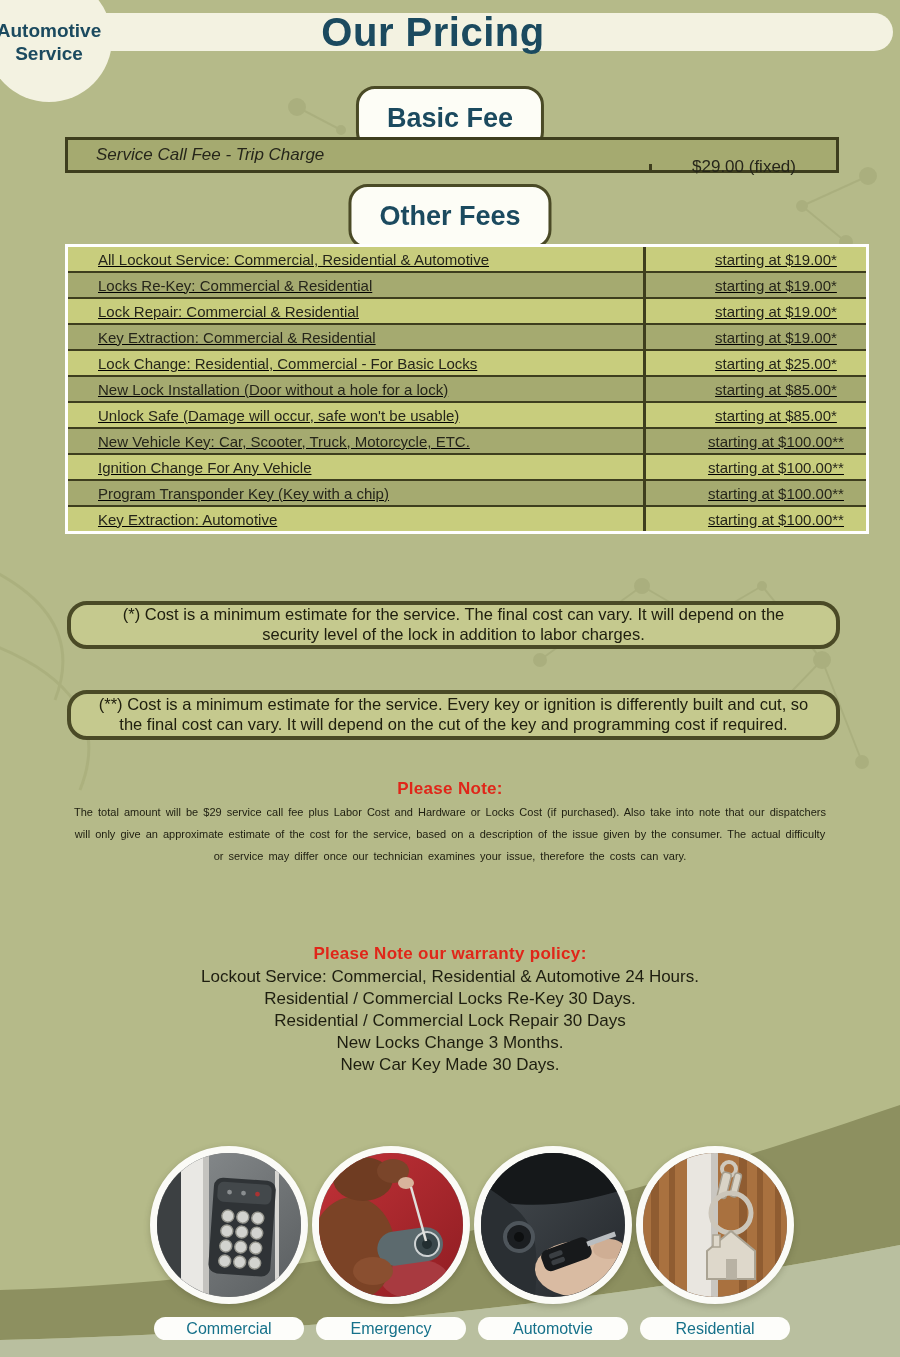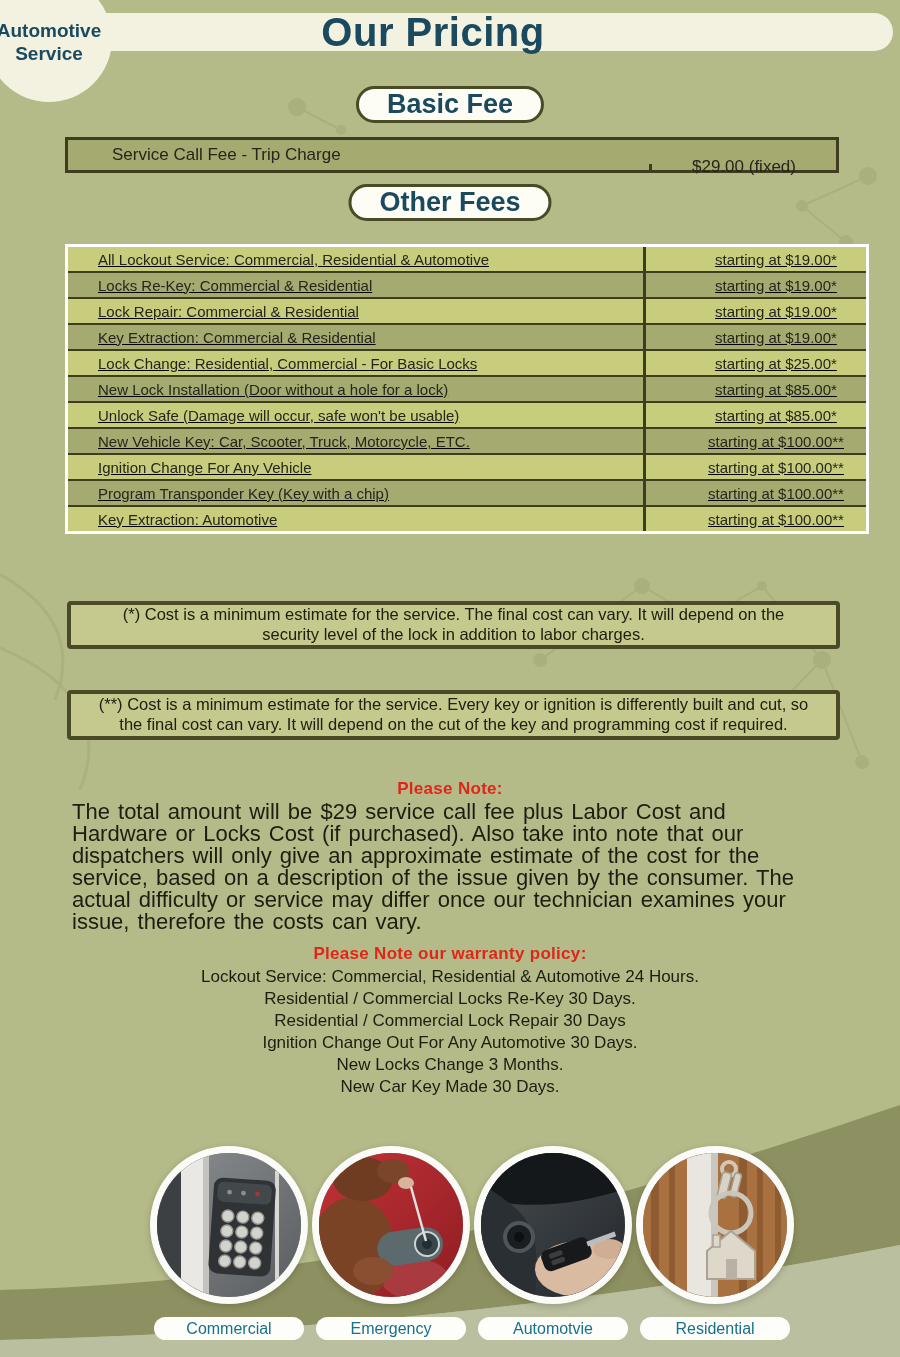--- a/index.html
+++ b/index.html
@@ -16,59 +16,59 @@
   .band{position:absolute;left:0;top:13px;width:893px;height:38px;background:#f3f2e1;border-radius:0 19px 19px 0;}
   .page-title{position:absolute;left:0;top:10px;width:866px;text-align:center;
     font-size:40px;font-weight:bold;color:#1b4a5f;letter-spacing:.5px;}
   .brand-circle{position:absolute;left:-14px;top:-24px;width:126px;height:126px;border-radius:50%;
     background:#f3f2e1;display:flex;flex-direction:column;justify-content:center;align-items:center;text-align:center;}
   .brand-circle .l{font-size:19px;font-weight:bold;color:#1b4a5f;line-height:23px;margin-top:6px;}
 
   
   .section-pill{position:absolute;left:50%;transform:translateX(-50%);
     background:#fdfdf6;border:3px solid #4a4a26;border-radius:19px;
-    padding:0 28px;font-size:27px;font-weight:bold;color:#1b4a5f;white-space:nowrap;}
+    padding:14px 28px;font-size:27px;font-weight:bold;color:#1b4a5f;white-space:nowrap;}
   .pill-basic{top:86px;}
   .pill-other{top:184px;}
 
   
   .basic-table{position:absolute;left:65px;top:137px;width:774px;height:36px;
     background:#a5aa70;border:3px solid #3e3e1e;box-sizing:border-box;display:flex;}
-  .basic-table .svc{flex:1;display:flex;align-items:center;padding-left:44px;
-    font-size:17px;color:#26261a;}
+  .basic-table .svc{flex:1;display:flex;align-items:center;padding-left:28px;
+    font-size:17px;color:#26261a;font-style:italic;}
   .basic-table .prc{width:184px;border-left:3px solid #3e3e1e;display:flex;align-items:center;
     justify-content:center;font-size:17px;color:#26261a;margin-top:24px;}
 
   
   .fees-table{position:absolute;left:65px;top:244px;width:804px;
     border:3px solid #ffffff;box-sizing:border-box;text-decoration:underline;}
   .orow{display:flex;height:24px;border-bottom:2px solid #3e3e1e;}
   .orow:last-child{border-bottom:none;}
   .orow.light{background:#c8cd7d;}
   .orow.dark{background:#a5aa70;}
   .orow .svc{flex:1;display:flex;align-items:center;padding-left:30px;
     font-size:15px;color:#26261a;white-space:nowrap;overflow:hidden;}
   .orow .prc{width:180px;border-left:3px solid #3e3e1e;display:flex;align-items:center;
     justify-content:center;font-size:15px;color:#26261a;padding-left:40px;}
 
   
   .note-box{position:absolute;left:67px;width:773px;box-sizing:border-box;
-    background:#c5c98e;border:4px solid #4a4a26;border-radius:4px;
+    background:#c5c98e;border:4px solid #4a4a26;border-radius:20px;
     display:flex;align-items:center;justify-content:center;text-align:center;
     font-size:16.5px;line-height:1.2;color:#20200f;padding:4px 22px;}
   .note-1{top:601px;height:48px;}
   .note-2{top:690px;height:50px;}
 
   
   .red-heading{position:absolute;left:0;width:900px;text-align:center;
     color:#e02619;font-weight:bold;font-size:17px;letter-spacing:.3px;}
   .h-note{top:779px;}
   .h-warranty{top:944px;}
-  .note-body{position:absolute;left:72px;top:801px;width:756px;
-    font-size:22px;line-height:22px;color:#1e1e10;word-spacing:2px;}
+  .note-body{position:absolute;left:72px;top:801px;width:756px;text-align:center;
+    font-size:11px;line-height:22px;color:#1e1e10;word-spacing:2px;}
   .warranty-list{position:absolute;left:0;top:966px;width:900px;text-align:center;
     font-size:17px;line-height:22px;color:#1e1e10;}
   .warranty-list div{height:22px;}
 
   
   .services{position:absolute;left:150px;top:1146px;display:flex;gap:4px;}
   .service{width:158px;display:flex;flex-direction:column;align-items:center;}
   .photo-ring{width:144px;height:144px;border-radius:50%;border:7px solid #fbfbf7;
     overflow:hidden;background:#888;box-shadow:0 2px 6px rgba(60,60,30,.25);}
   .photo-ring svg{display:block;}
@@ -181,21 +181,20 @@
     <div class="note-box note-2">(**) Cost is a minimum estimate for the service. Every key or ignition is differently built and cut, so the final cost can vary. It will depend on the cut of the key and programming cost if required.</div>
 
     <div class="red-heading h-note">Please Note:</div>
     <div class="note-body">The total amount will be $29 service call fee plus Labor Cost and Hardware or Locks Cost (if purchased). Also take into note that our dispatchers will only give an approximate estimate of the cost for the service, based on a description of the issue given by the consumer. The actual difficulty or service may differ once our technician examines your issue, therefore the costs can vary.</div>
 
     <div class="red-heading h-warranty">Please Note our warranty policy:</div>
     <div class="warranty-list">
       <div>Lockout Service: Commercial, Residential &amp; Automotive 24 Hours.</div>
       <div>Residential / Commercial Locks Re-Key 30 Days.</div>
       <div>Residential / Commercial Lock Repair 30 Days</div>
-      <div>Ignition Change Out For Any Automotive 30 Days.</div>
       <div>New Locks Change 3 Months.</div>
       <div>New Car Key Made 30 Days.</div>
     </div>
 
     <div class="services">
 
       <div class="service">
         <div class="photo-ring">
           <svg width="144" height="144" viewBox="0 0 144 144" xmlns="http://www.w3.org/2000/svg">
             <defs>

